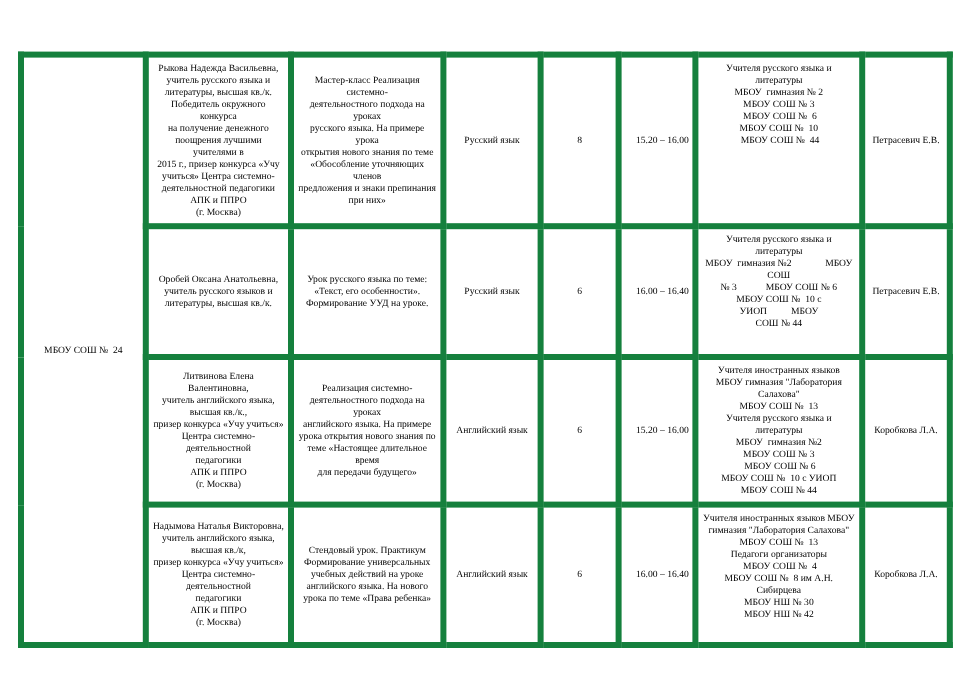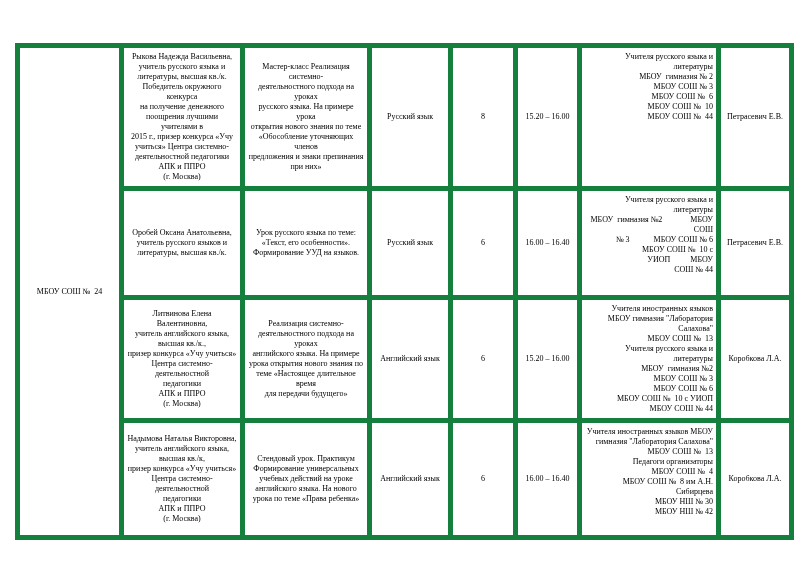--- a/index.html
+++ b/index.html
@@ -31,26 +31,26 @@
     padding: 4px 3px;
     white-space: pre-line;
     overflow: hidden;
     word-wrap: break-word;
   }
   td.mid-center {
     text-align: center;
     vertical-align: middle;
   }
   td.c-audience {
-    text-align: right;
+    text-align: center;
     vertical-align: top;
     padding-top: 2px;
   }
   td.c-time {
-    text-align: center;
+    text-align: right;
     vertical-align: middle;
     padding: 1px 1px;
   }
   tr.r0 { height: 125px; }
   tr.r1 { height: 109px; }
   tr.r2 { height: 111px; }
   tr.r3 { height: 117px; }
 </style>
 </head>
 <body>
@@ -98,21 +98,21 @@
 МБОУ СОШ №&nbsp; 10
 &nbsp;МБОУ СОШ №&nbsp; 44</td>
         <td class="mid-center">Петрасевич Е.В.</td>
       </tr>
       <tr class="r1">
         <td class="mid-center">Оробей Оксана Анатольевна,
 учитель русского языков и
 литературы, высшая кв./к.</td>
         <td class="mid-center">Урок русского языка по теме:
 «Текст, его особенности».
-Формирование УУД на языков.</td>
+Формирование УУД на уроке.</td>
         <td class="mid-center">Русский язык</td>
         <td class="mid-center">6</td>
         <td class="c-time">16.00 – 16.40</td>
         <td class="c-audience">Учителя русского языка и литературы
 МБОУ&nbsp; гимназия №2&nbsp;&nbsp;&nbsp;&nbsp;&nbsp;&nbsp;&nbsp;&nbsp;&nbsp;&nbsp;&nbsp;&nbsp;&nbsp;&nbsp;МБОУ СОШ
 № 3&nbsp;&nbsp;&nbsp;&nbsp;&nbsp;&nbsp;&nbsp;&nbsp;&nbsp;&nbsp;&nbsp;&nbsp;МБОУ СОШ № 6
 МБОУ СОШ №&nbsp; 10 с УИОП&nbsp;&nbsp;&nbsp;&nbsp;&nbsp;&nbsp;&nbsp;&nbsp;&nbsp;&nbsp;МБОУ
 СОШ № 44</td>
         <td class="mid-center">Петрасевич Е.В.</td>
       </tr>

